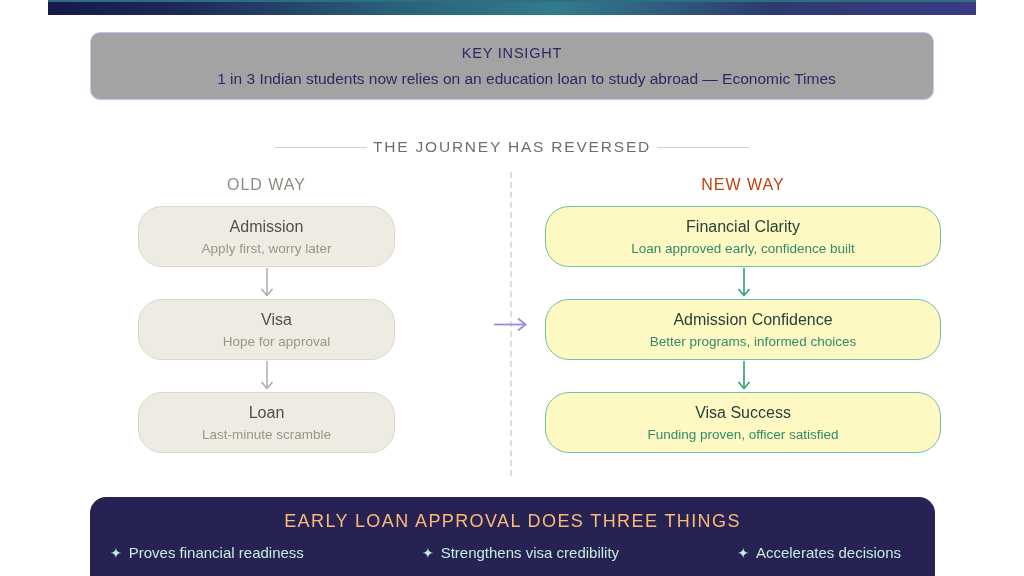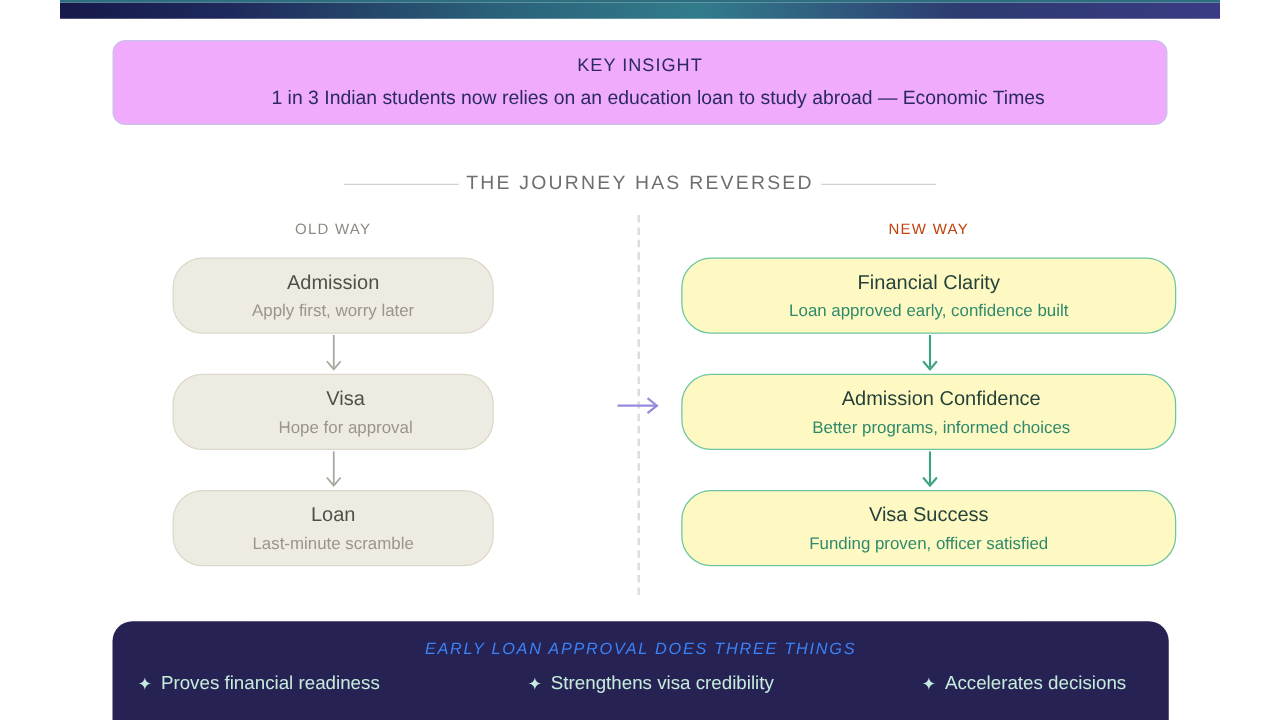--- a/index.html
+++ b/index.html
@@ -8,33 +8,33 @@
     background:#ffffff;font-family:"Liberation Sans",sans-serif;
     -webkit-font-smoothing:antialiased;
   }
   .top-bar{
     position:absolute;left:48px;top:0;width:928px;height:13px;
     background:linear-gradient(90deg,#16194a 0%,#1f2a5c 15%,#2a6279 38%,#327c8c 55%,#2d3a70 78%,#3a3b84 100%);
     border-top:2px solid #2d6f80;
   }
   .key-insight{
     position:absolute;left:90px;top:32px;width:842px;height:66px;
-    background:#f0abfc;border:1px solid #c7c1e9;border-radius:10px;
+    background:#a3a3a3;border:1px solid #c7c1e9;border-radius:10px;
     display:flex;flex-direction:column;align-items:center;justify-content:center;
     gap:9px;color:#2b2964;
   }
   .ki-title{font-size:14.5px;letter-spacing:0.8px;}
   .ki-text{font-size:15.5px;margin-left:29px;}
   .journey-heading{
     position:absolute;left:0;top:138px;width:1024px;
     display:flex;align-items:center;justify-content:center;gap:6px;
   }
   .rule{width:92px;height:1px;background:#d2d2cf;}
   .jh-text{font-size:15.5px;color:#6e6e6c;letter-spacing:1.8px;}
-  .col-label{position:absolute;top:176px;text-align:center;font-size:12px;letter-spacing:1px;}
+  .col-label{position:absolute;top:176px;text-align:center;font-size:16px;letter-spacing:1px;}
   .col-label.old{left:138px;width:257px;color:#8d8b81;}
   .col-label.new{left:545px;width:396px;color:#c2410c;}
   .step{
     position:absolute;height:61px;border-radius:24px;box-sizing:border-box;
     display:flex;flex-direction:column;align-items:center;justify-content:center;gap:5px;
   }
   .old-step{left:138px;width:257px;background:#eeece2;border:1px solid #dbd8ca;}
   .new-step{left:545px;width:396px;background:#fef9c3;border:1.5px solid #6cc5a0;}
   .step.r1{top:206px;}
   .step.r2{top:299px;padding-left:20px;}
@@ -54,21 +54,21 @@
     position:absolute;left:510px;top:172px;height:304px;width:0;
     border-left:2px dashed #dddddb;
   }
   .h-arrow{position:absolute;left:493px;top:316px;width:38px;height:17px;}
   .footer{
     position:absolute;left:90px;top:497px;width:845px;height:95px;
     background:#272254;border-radius:16px;
     display:flex;flex-direction:column;align-items:center;
     padding-top:14px;box-sizing:border-box;gap:12px;
   }
-  .footer-heading{font-size:13px;letter-spacing:1.4px;color:#3b82f6;font-style:italic;}
+  .footer-heading{font-size:18px;letter-spacing:1.4px;color:#fdba74;}
   .footer-items{
     width:100%;box-sizing:border-box;padding:0 34px 0 20px;
     display:flex;justify-content:space-between;
     font-size:15px;color:#c6ecdd;
   }
   .footer-item{display:flex;align-items:center;gap:7px;}
   .bullet{font-size:14px;}
 </style>
 </head>
 <body>

